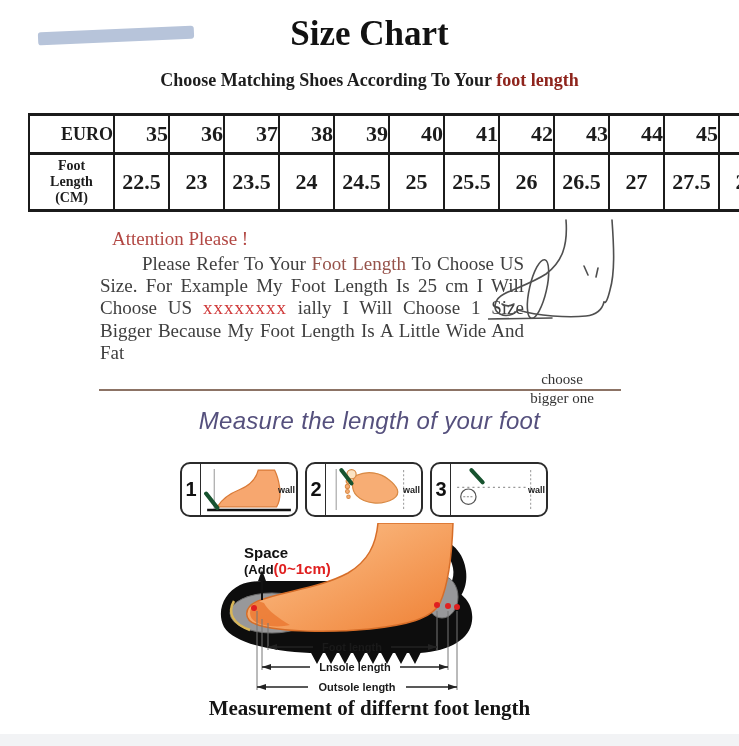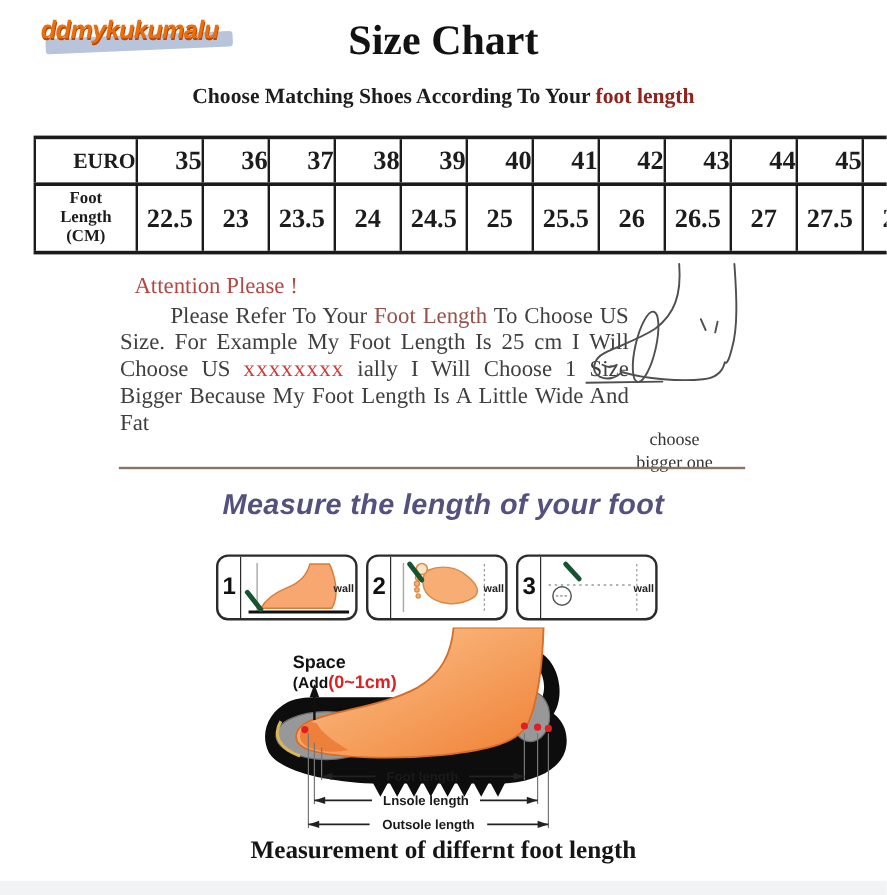--- a/index.html
+++ b/index.html
@@ -31,26 +31,26 @@
   .size-table td.hdr2 span{display:block;}
   
   .attention{position:absolute;left:100px;top:228px;width:424px;}
   .attn-head{color:#b24743;font-size:19px;margin-left:12px;}
   .attn-para{margin-top:3px;font-size:19px;line-height:1.17;color:#3f3f3f;
              text-align:justify;text-indent:42px;}
   .attn-para .fl{color:#96524a;}
   .attn-para .xx{color:#d03a3a;letter-spacing:1px;}
   
   .foot-sketch{position:absolute;left:488px;top:218px;width:170px;height:130px;}
-  .choose-note{position:absolute;left:492px;top:358px;width:140px;text-align:center;
+  .choose-note{position:absolute;left:492px;top:370px;width:140px;text-align:center;
                font-size:15px;line-height:1.25;color:#333;}
   .divider{position:absolute;left:99px;top:389px;width:522px;height:2px;background:#8c7365;}
   
   .measure-heading{position:absolute;left:0;top:407px;width:739px;text-align:center;
-                   font-family:"Liberation Sans",sans-serif;font-weight:bold;font-style:italic;
+                   font-family:"Liberation Sans",sans-serif;font-weight:normal;font-style:italic;
                    font-size:24px;color:#55507d;letter-spacing:.3px;}
   .steps{position:absolute;left:180px;top:462px;display:flex;gap:7px;}
   .step-box{width:114px;height:51px;border:2px solid #2b2b2b;border-radius:10px;
             background:#fff;display:flex;overflow:hidden;}
   .step-num{width:18px;display:flex;align-items:center;justify-content:center;
             font-family:"Liberation Sans",sans-serif;font-weight:bold;font-size:20px;
             border-right:1.5px solid #2b2b2b;color:#111;}
   .step-art{position:relative;flex:1;}
   .step-art svg{position:absolute;left:0;top:0;width:100%;height:100%;}
   .wall-label{position:absolute;right:1px;top:50%;transform:translateY(-50%);
@@ -69,21 +69,20 @@
            font-weight:bold;font-size:21px;color:#151515;}
   .footer-strip{position:absolute;left:0;top:734px;width:739px;height:12px;background:#f2f3f5;}
 </style>
 </head>
 <body>
 
 <div class="page">
 
   <div class="logo-wrap">
     <div class="logo-shadow"></div>
-    <div class="logo-text">ddmykukumalu</div>
   </div>
 
   <div class="title">Size Chart</div>
   <div class="subtitle"><span>Choose Matching Shoes According To Your </span><span class="hl">foot length</span></div>
 
   <table class="size-table">
     <tbody>
         <tr class="r1">
       <td class="hdrcol hdr1">EURO</td>
       <td>35</td>

